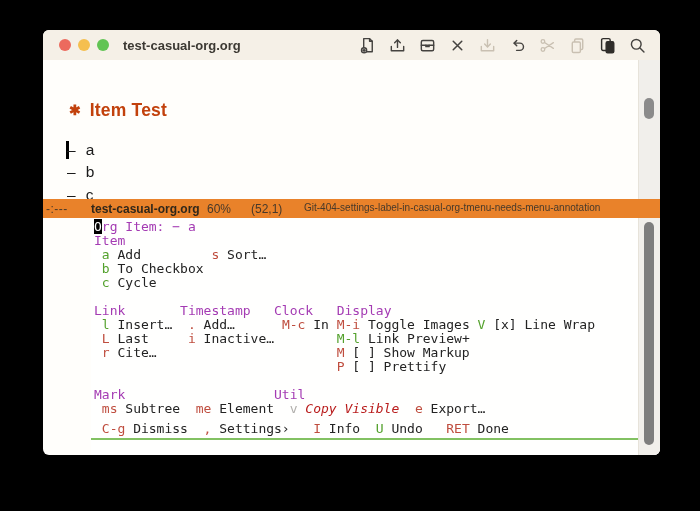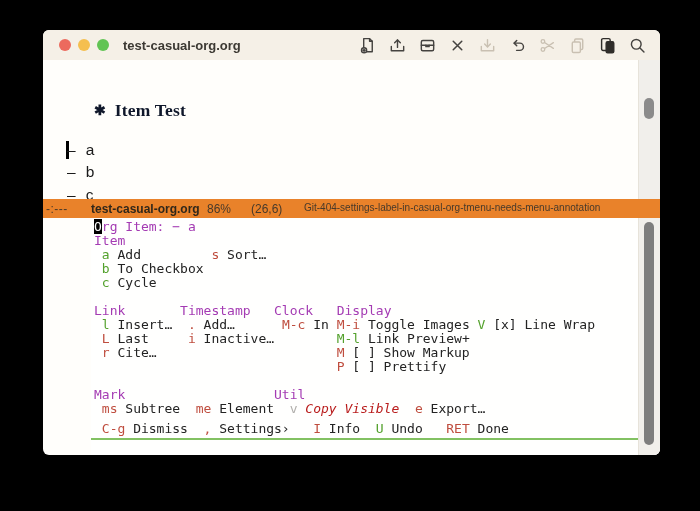--- a/index.html
+++ b/index.html
@@ -16,21 +16,21 @@
   .light.red{background:#ec6a5e;}
   .light.yellow{background:#f5bf4f;}
   .light.green{background:#61c454;}
   .wtitle{margin-left:14px;font-size:13px;font-weight:700;color:#3c3933;}
   .toolbar{margin-left:auto;display:flex;gap:11px;padding-right:13px;align-items:center;}
   .tbtn{width:19px;height:19px;color:#454340;cursor:pointer;}
   .tbtn.dim{color:#c9c0b2;}
   .tbtn svg{width:19px;height:19px;display:block;}
   
   .buf-top{position:absolute;left:0;top:30px;right:0;height:139px;background:#fffefb;overflow:hidden;}
-  .orghead{position:absolute;left:51px;white-space:nowrap;font-weight:700;color:#0f172a;font-family:Liberation Serif, serif;}
+  .orghead{position:absolute;left:26px;white-space:nowrap;font-weight:700;color:#c2410c;}
   .orghead .star{font-size:14px;vertical-align:1px;}
   .orghead .htxt{font-size:17.5px;margin-left:9px;letter-spacing:.2px;}
   .orgitem{position:absolute;left:24px;font-size:15.5px;color:#1b1b1b;white-space:nowrap;}
   .orgitem .blt{display:inline-block;}
   .orgitem .ltr{display:inline-block;margin-left:10px;}
   .cursorbar{position:absolute;left:23px;width:2.5px;height:18px;background:#000;}
   
   .sbtrack{position:absolute;right:0;width:21px;background:#f1efeb;border-left:1px solid #e7e3da;}
   .sbthumb{position:absolute;left:5px;width:10px;background:#8b8b8b;border-radius:5px;}
   
@@ -153,22 +153,22 @@
     </div>
 
     <div class="sbtrack" style="top:0;height:139px;">
       <div class="sbthumb" style="top:38px;height:21px;"></div>
     </div>
   </div>
 
   <div class="modeline">
     <span class="ml-prefix">-:---</span>
     <span class="ml-name">test-casual-org.org</span>
-    <span class="ml-pct">86%</span>
-    <span class="ml-pos">(26,6)</span>
+    <span class="ml-pct">60%</span>
+    <span class="ml-pos">(52,1)</span>
     <span class="ml-branch">Git-404-settings-label-in-casual-org-tmenu-needs-menu-annotation</span>
   </div>
 
   <div class="buf-bot">
     <div class="menu" id="menu"><div class="mline"><span class="seg k">O</span><span class="seg p">rg Item: − a</span></div><div class="mline"><span class="seg p">Item</span></div><div class="mline"><span class="seg"> </span><span class="seg g">a</span><span class="seg"> Add</span><span class="seg">         </span><span class="seg r">s</span><span class="seg"> Sort…</span></div><div class="mline"><span class="seg"> </span><span class="seg g">b</span><span class="seg"> To Checkbox</span></div><div class="mline"><span class="seg"> </span><span class="seg g">c</span><span class="seg"> Cycle</span></div><div class="mline" style="height: 14px;"></div><div class="mline"><span class="seg p">Link</span><span class="seg">       </span><span class="seg p">Timestamp</span><span class="seg">   </span><span class="seg p">Clock</span><span class="seg">   </span><span class="seg p">Display</span></div><div class="mline"><span class="seg"> </span><span class="seg g">l</span><span class="seg"> Insert…</span><span class="seg">  </span><span class="seg r">.</span><span class="seg"> Add…</span><span class="seg">      </span><span class="seg r">M-c</span><span class="seg"> In</span><span class="seg"> </span><span class="seg r">M-i</span><span class="seg"> Toggle Images</span><span class="seg"> </span><span class="seg g">V</span><span class="seg"> [x] Line Wrap</span></div><div class="mline"><span class="seg"> </span><span class="seg r">L</span><span class="seg"> Last</span><span class="seg">     </span><span class="seg r">i</span><span class="seg"> Inactive…</span><span class="seg">        </span><span class="seg g">M-l</span><span class="seg"> Link Preview+</span></div><div class="mline"><span class="seg"> </span><span class="seg r">r</span><span class="seg"> Cite…</span><span class="seg">                       </span><span class="seg r">M</span><span class="seg"> [ ] Show Markup</span></div><div class="mline"><span class="seg">                               </span><span class="seg r">P</span><span class="seg"> [ ] Prettify</span></div><div class="mline" style="height: 14px;"></div><div class="mline"><span class="seg p">Mark</span><span class="seg">                   </span><span class="seg p">Util</span></div><div class="mline"><span class="seg"> </span><span class="seg r">ms</span><span class="seg"> Subtree</span><span class="seg">  </span><span class="seg r">me</span><span class="seg"> Element</span><span class="seg">  </span><span class="seg d">v</span><span class="seg di"> Copy Visible</span><span class="seg">  </span><span class="seg r">e</span><span class="seg"> Export…</span></div><div class="mline" style="height: 6px;"></div><div class="mline"><span class="seg"> </span><span class="seg r">C-g</span><span class="seg"> Dismiss</span><span class="seg">  </span><span class="seg r">,</span><span class="seg"> Settings›</span><span class="seg">   </span><span class="seg r">I</span><span class="seg"> Info</span><span class="seg">  </span><span class="seg g">U</span><span class="seg"> Undo</span><span class="seg">   </span><span class="seg r">RET</span><span class="seg"> Done</span></div></div>
     <div class="greenline"></div>
     <div class="sbtrack" style="top:0;bottom:0;">
       <div class="sbthumb" style="top:4px;bottom:10px;background:#7e7e7e;"></div>
     </div>
   </div>

